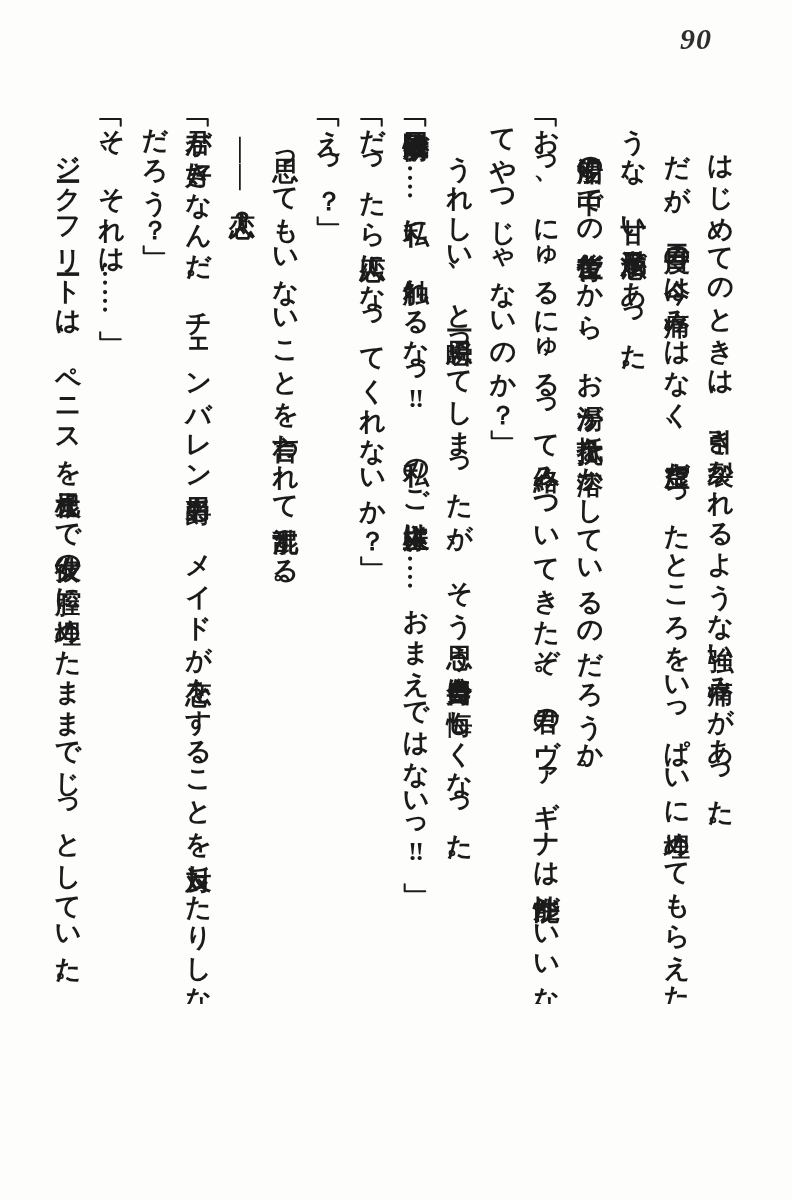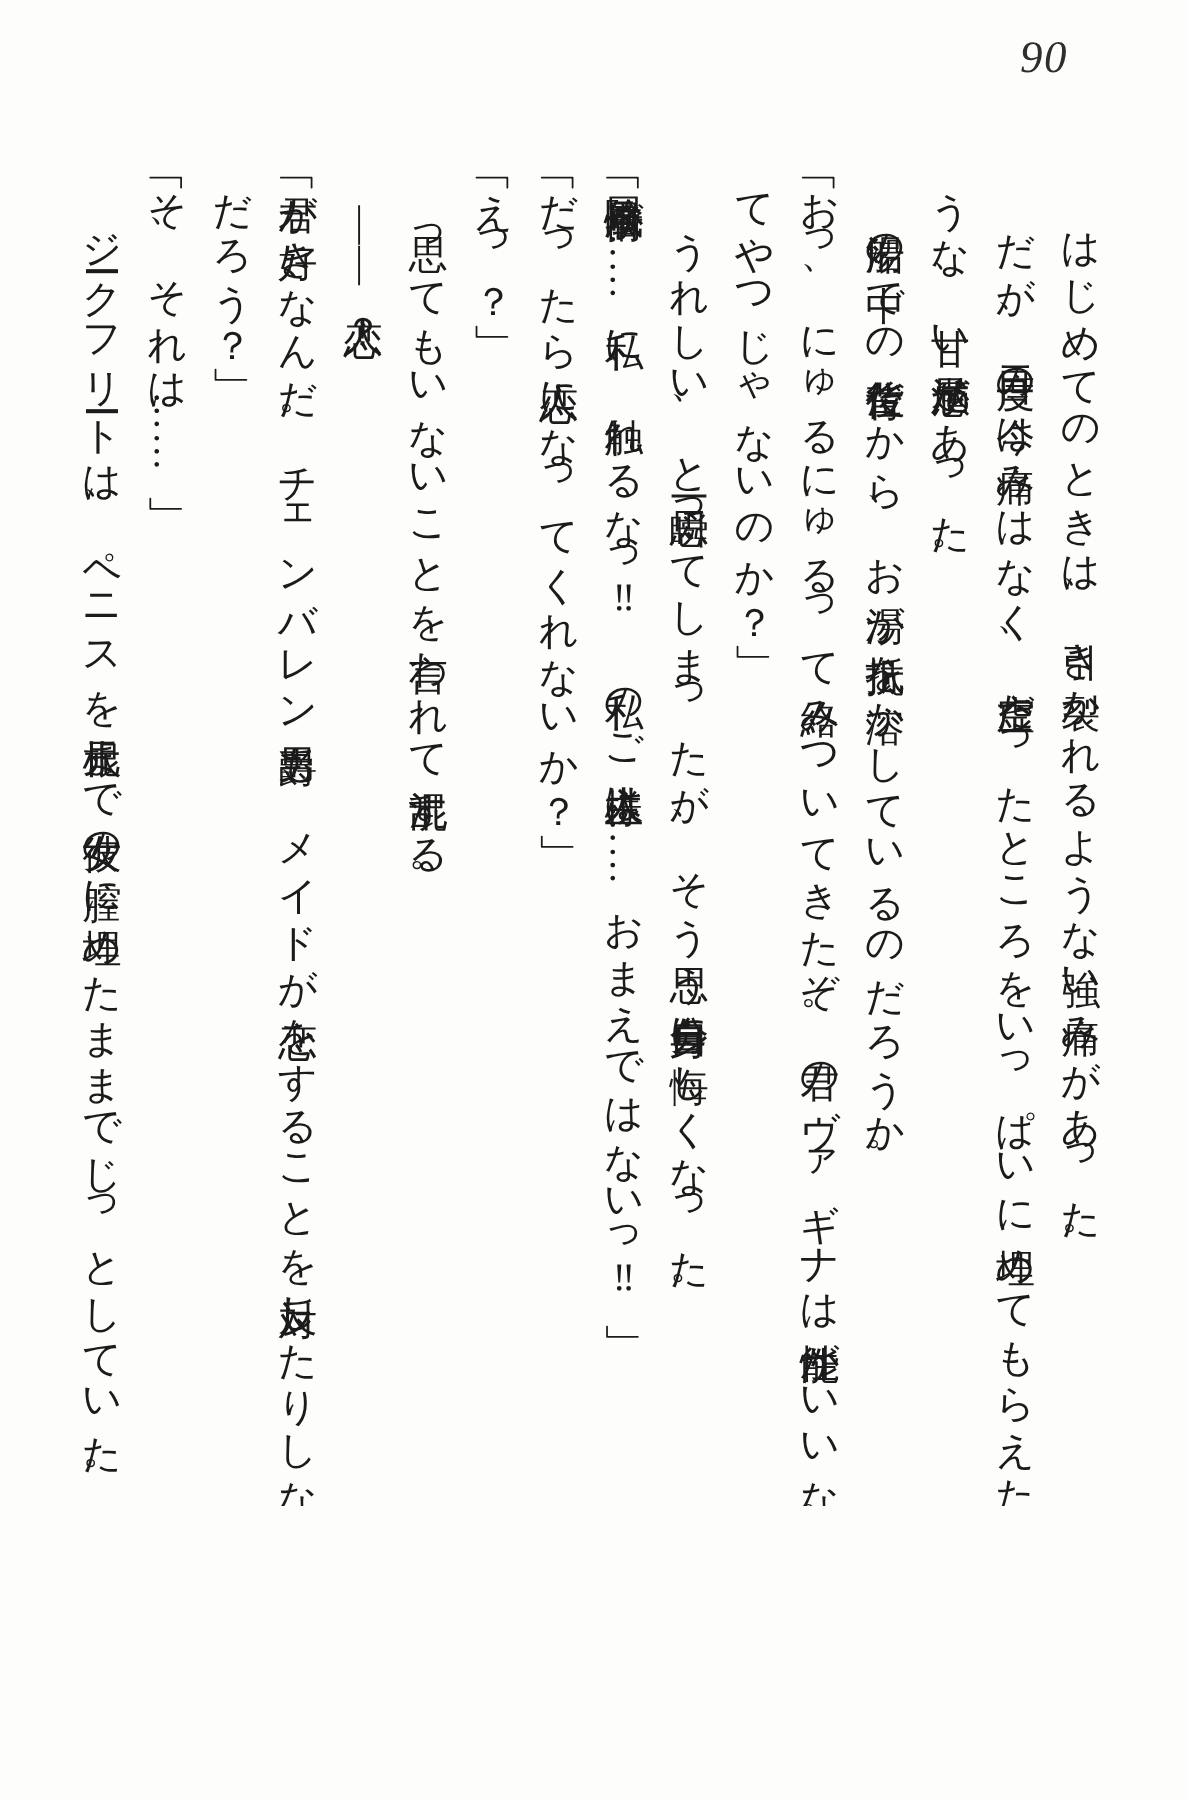--- a/index.html
+++ b/index.html
@@ -13,20 +13,21 @@
     font-family: "Liberation Serif", "DejaVu Serif", serif;
     overflow: hidden;
   }
   .page {
     position: relative;
     width: 792px;
     height: 1004px;
     background: #fdfdfb;
     color: #1c1c1c;
     overflow: hidden;
+    font-weight: bold;
   }
   .page-number {
     position: absolute;
     top: 22px;
     left: 676px;
     width: 40px;
     text-align: center;
     font-size: 30px;
     font-style: italic;
     letter-spacing: 1px;

